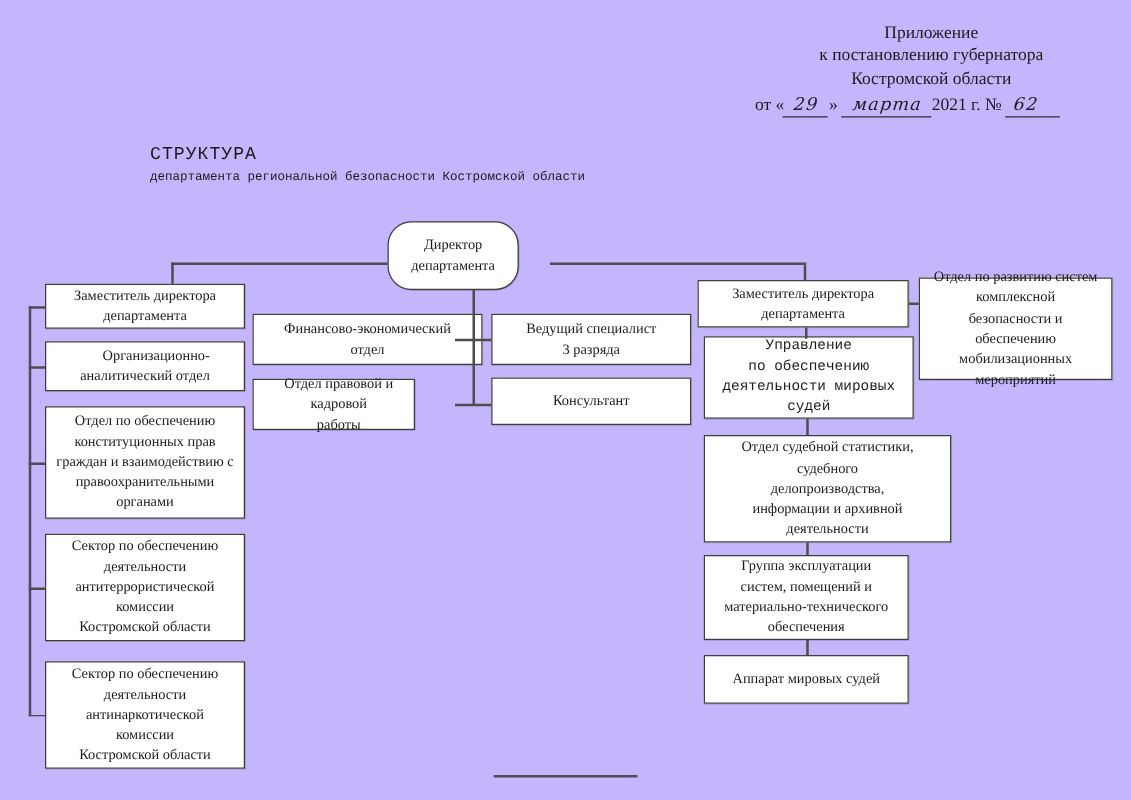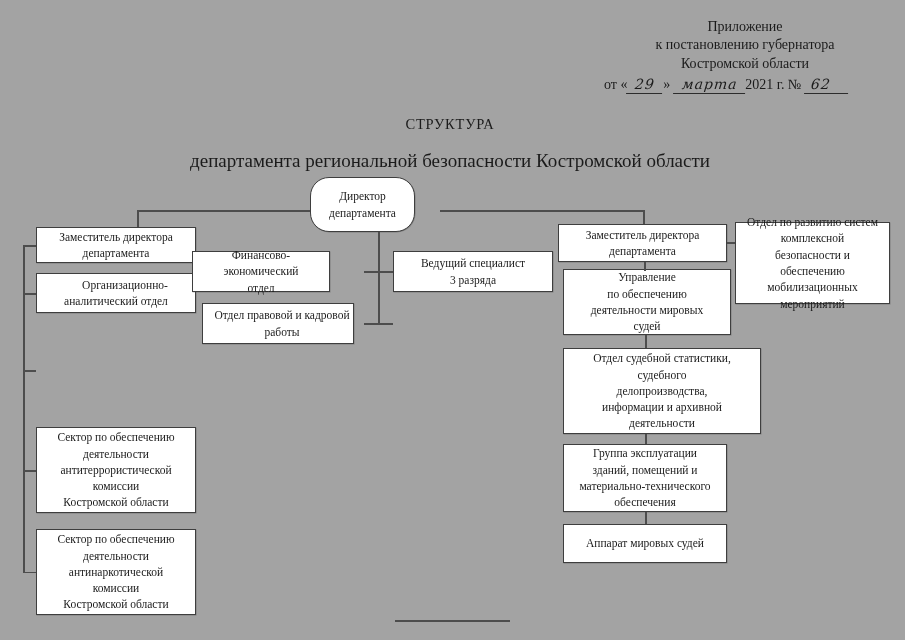--- a/index.html
+++ b/index.html
@@ -1,51 +1,51 @@
 <!DOCTYPE html>
 <html><head>
 <meta charset="utf-8">
 <style>
   html,body{margin:0;padding:0;background:#ffffff;}
   .page{
-    position:relative;width:905px;height:640px;background:#a3a3a3;
+    position:relative;width:905px;height:640px;background:#c4b5fd;
     font-family:"Liberation Serif","DejaVu Serif",serif;color:#1b1b1b;overflow:hidden;
   }
   
   .annex{position:absolute;left:590px;top:18px;width:310px;text-align:center;
          font-size:14px;line-height:1.32;}
   .annex .date-line{text-align:left;margin-top:2px;padding-left:14px;white-space:nowrap;}
   .hand{font-style:italic;font-family:"DejaVu Serif",serif;letter-spacing:1px;
         display:inline-block;transform:skewX(-6deg);}
   .uline{border-bottom:1px solid #2c2c2c;padding:0 8px;}
   .uline-last{border-bottom:1px solid #2c2c2c;padding:0 18px 0 6px;}
   
-  .doc-title{position:absolute;left:120px;top:116px;width:660px;text-align:center;}
+  .doc-title{position:absolute;left:120px;top:116px;width:660px;font-family:Liberation Mono, monospace;}
   .doc-title .t1{font-size:14.5px;letter-spacing:0.8px;}
-  .doc-title .t2{font-size:19px;margin-top:17px;}
+  .doc-title .t2{font-size:10px;margin-top:5px;}
   
   .node{
     position:absolute;border:1.6px solid #3e3e3e;background:#fff;
     display:flex;align-items:center;justify-content:center;
     text-align:center;white-space:pre-line;
     font-size:11.5px;line-height:1.42;padding:1px 3px;box-sizing:border-box;
     box-shadow:0.5px 0.5px 0 rgba(60,60,60,.35);
   }
   .n-director      {left:310px;top:177px;width:105px;height:55px;border-radius:19px;}
   .n-dep-left      {left:36px; top:227px;width:160px;height:36px;}
   .n-org-anal      {left:36px; top:273px;width:160px;height:40px;text-align:right;}
   .n-const-rights  {left:36px; top:325px;width:160px;height:90px;}
   .n-antiterror    {left:36px; top:427px;width:160px;height:86px;}
   .n-antinarco     {left:36px; top:529px;width:160px;height:86px;}
-  .n-fin-econ      {left:192px;top:251px;width:138px;height:41px;}
-  .n-legal-hr      {left:202px;top:303px;width:152px;height:41px;padding-left:11px;}
+  .n-fin-econ      {left:202px;top:251px;width:184px;height:41px;}
+  .n-legal-hr      {left:202px;top:303px;width:130px;height:41px;padding-left:11px;}
   .n-lead-spec     {left:393px;top:251px;width:160px;height:41px;}
   .n-consultant    {left:393px;top:302px;width:160px;height:38px;}
   .n-dep-right     {left:558px;top:224px;width:169px;height:38px;}
-  .n-upr-sudey     {left:563px;top:269px;width:168px;height:66px;}
+  .n-upr-sudey     {left:563px;top:269px;width:168px;height:66px;font-family:Liberation Mono, monospace;}
   .n-sud-stat      {left:563px;top:348px;width:198px;height:86px;}
   .n-gruppa        {left:563px;top:444px;width:164px;height:68px;}
   .n-apparat       {left:563px;top:524px;width:164px;height:39px;}
   .n-razvitie      {left:735px;top:222px;width:155px;height:82px;}
   
   .hline,.vline{position:absolute;background:#4d4d4d;}
   .hline{height:1.5px;}
   .vline{width:1.5px;}
   .footer-rule{position:absolute;left:395px;top:620px;width:115px;height:1.8px;background:#4d4d4d;}
 </style>
@@ -65,49 +65,55 @@
     <div class="t1">СТРУКТУРА</div>
     <div class="t2">департамента региональной безопасности Костромской области</div>
   </div>
 
   <div class="node n-director">Директор
 департамента</div>
   <div class="node n-dep-left">Заместитель директора
 департамента</div>
   <div class="node n-org-anal">Организационно-
 аналитический отдел</div>
+  <div class="node n-const-rights">Отдел по обеспечению
+конституционных прав
+граждан и взаимодействию с
+правоохранительными
+органами</div>
   <div class="node n-antiterror">Сектор по обеспечению
 деятельности
 антитеррористической
 комиссии
 Костромской области</div>
   <div class="node n-antinarco">Сектор по обеспечению
 деятельности
 антинаркотической
 комиссии
 Костромской области</div>
   <div class="node n-fin-econ">Финансово-экономический
 отдел</div>
   <div class="node n-legal-hr">Отдел правовой и кадровой
 работы</div>
   <div class="node n-lead-spec">Ведущий специалист
 3 разряда</div>
+  <div class="node n-consultant">Консультант</div>
   <div class="node n-dep-right">Заместитель директора
 департамента</div>
   <div class="node n-upr-sudey">Управление
 по обеспечению
 деятельности мировых
 судей</div>
   <div class="node n-sud-stat">Отдел судебной статистики,
 судебного
 делопроизводства,
 информации и архивной
 деятельности</div>
   <div class="node n-gruppa">Группа эксплуатации
-зданий, помещений и
+систем, помещений и
 материально-технического
 обеспечения</div>
   <div class="node n-apparat">Аппарат мировых судей</div>
   <div class="node n-razvitie">Отдел по развитию систем
 комплексной
 безопасности и
 обеспечению
 мобилизационных
 мероприятий</div>
 

